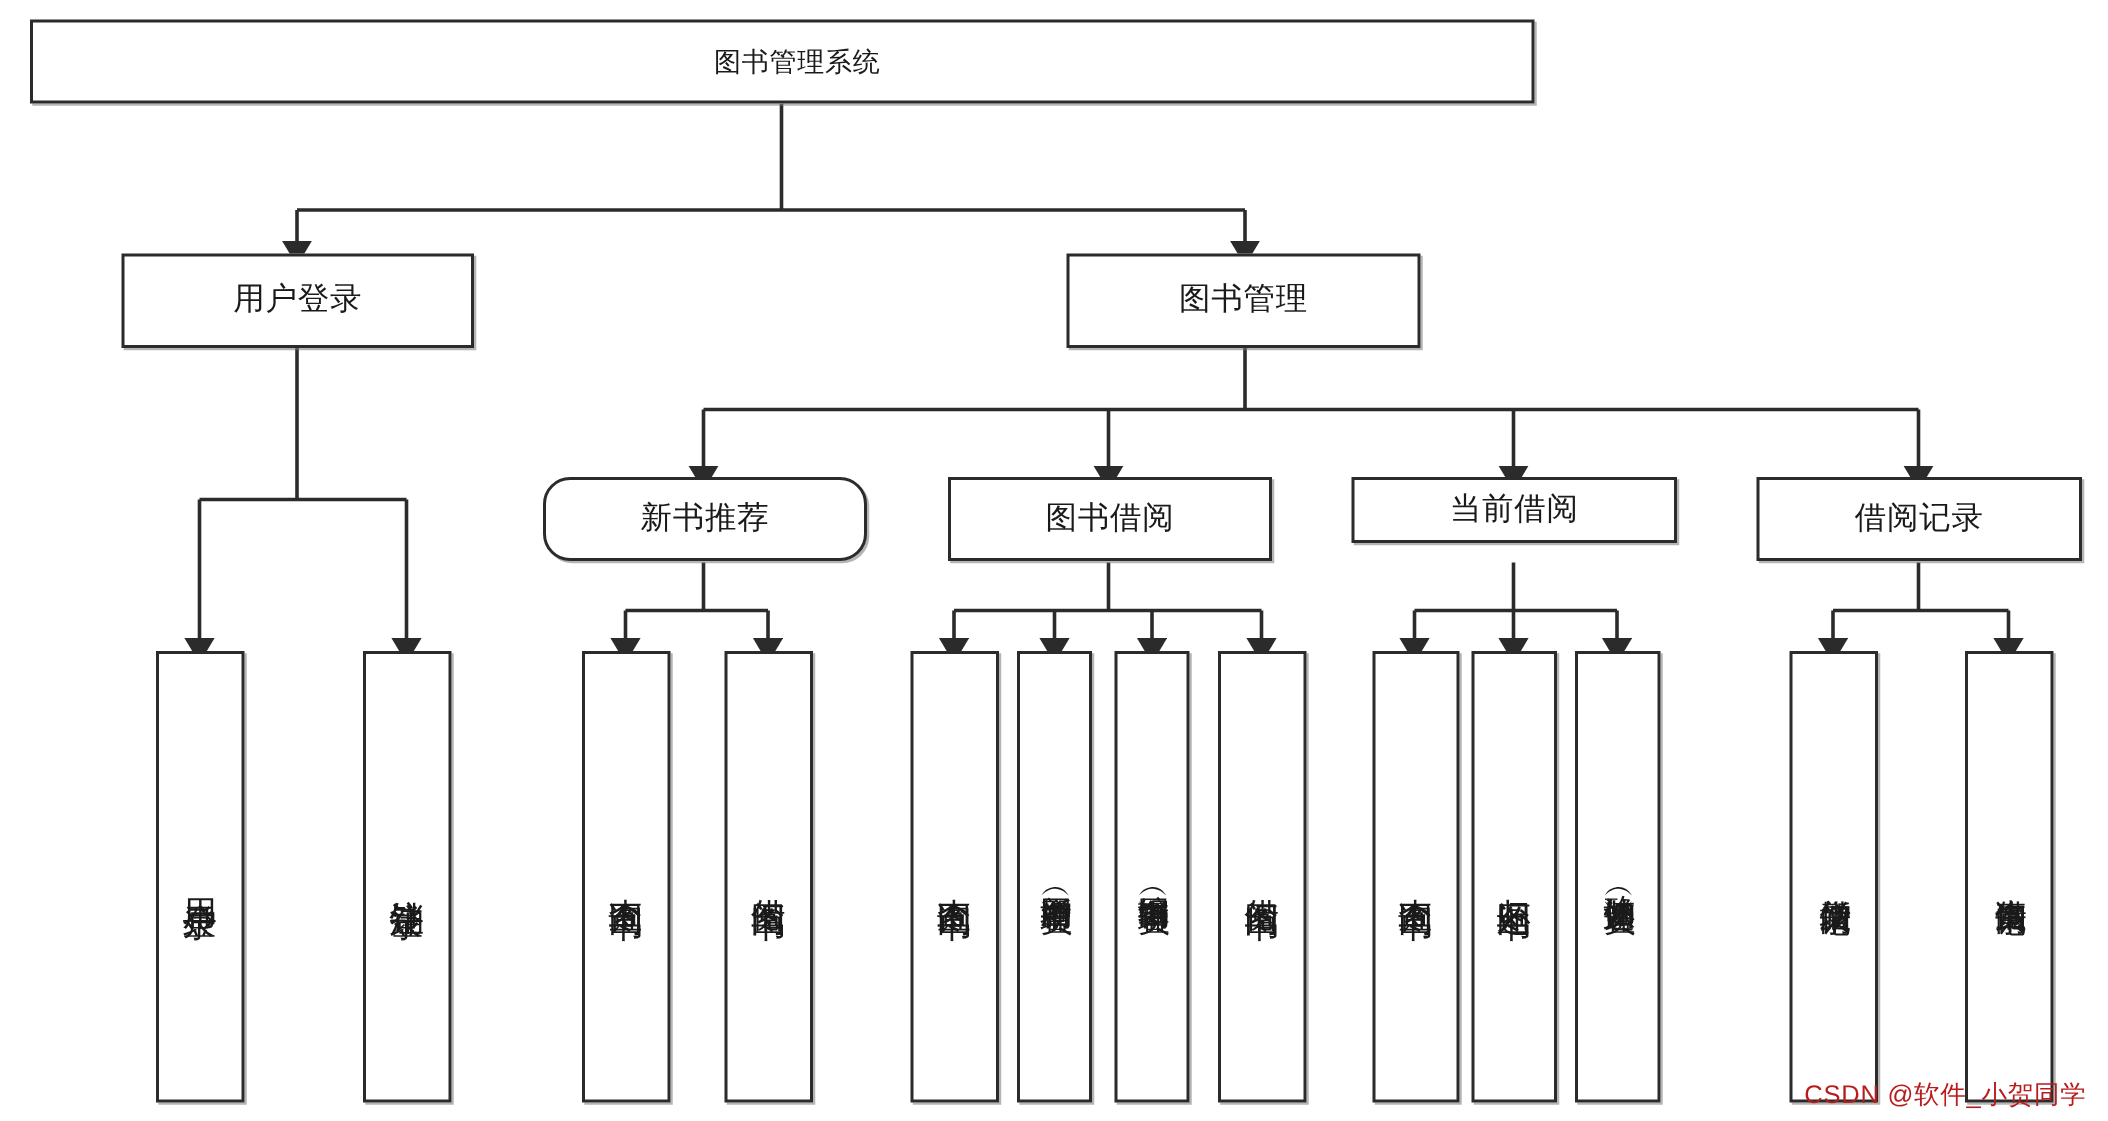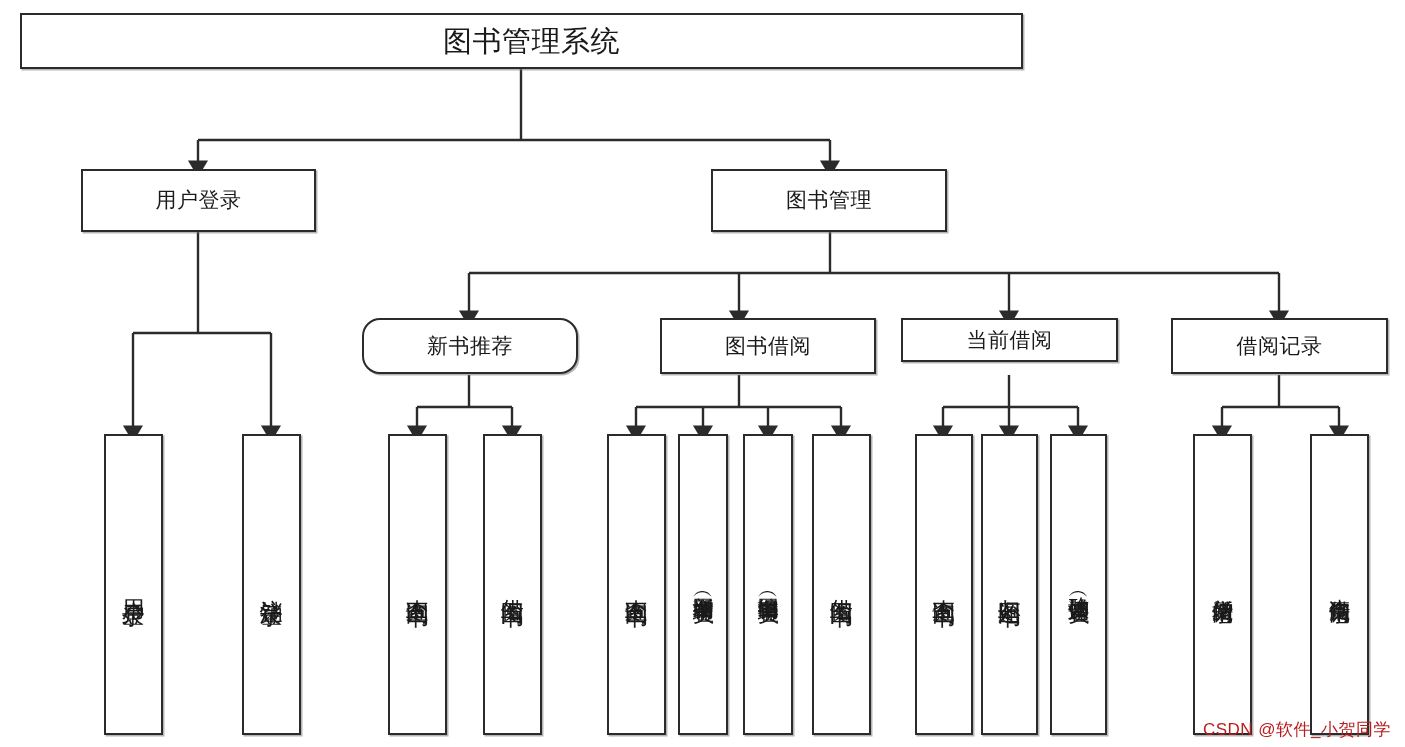--- a/index.html
+++ b/index.html
@@ -41,21 +41,21 @@
     display: block;
     text-align: center;
     line-height: 1.25;
     letter-spacing: 0.5px;
   }
   
   .node.h .label {
     font-size: 21px;
   }
   .node.root .label {
-    font-size: 29px;
+    font-size: 18px;
     margin-left: 20px;
   }
   
   .node.v {
     align-items: center;
     justify-content: center;
     padding: 4px 0;
   }
   .node.v .label {
     writing-mode: vertical-rl;
@@ -144,21 +144,21 @@
   <div class="node h" style="left:81px; top:169px; width:235px; height:63px;">
     <span class="label">用户登录</span>
   </div>
   <div class="node h" style="left:711px; top:169px; width:236px; height:63px;">
     <span class="label">图书管理</span>
   </div>
 
   <div class="node h" style="left:362px; top:318px; width:216px; height:56px;border-radius:18px;">
     <span class="label">新书推荐</span>
   </div>
-  <div class="node h" style="left:632px; top:318px; width:216px; height:56px;margin-left:28px;">
+  <div class="node h" style="left:632px; top:318px; width:216px; height:56px;">
     <span class="label">图书借阅</span>
   </div>
   <div class="node h" style="left:901px; top:318px; width:217px; height:44px;">
     <span class="label">当前借阅</span>
   </div>
   <div class="node h" style="left:1171px; top:318px; width:217px; height:56px;align-items:center;">
     <span class="label">借阅记录</span>
   </div>
 
   <div class="node v" style="left:104px; top:434px; width:59px; height:301px;">

